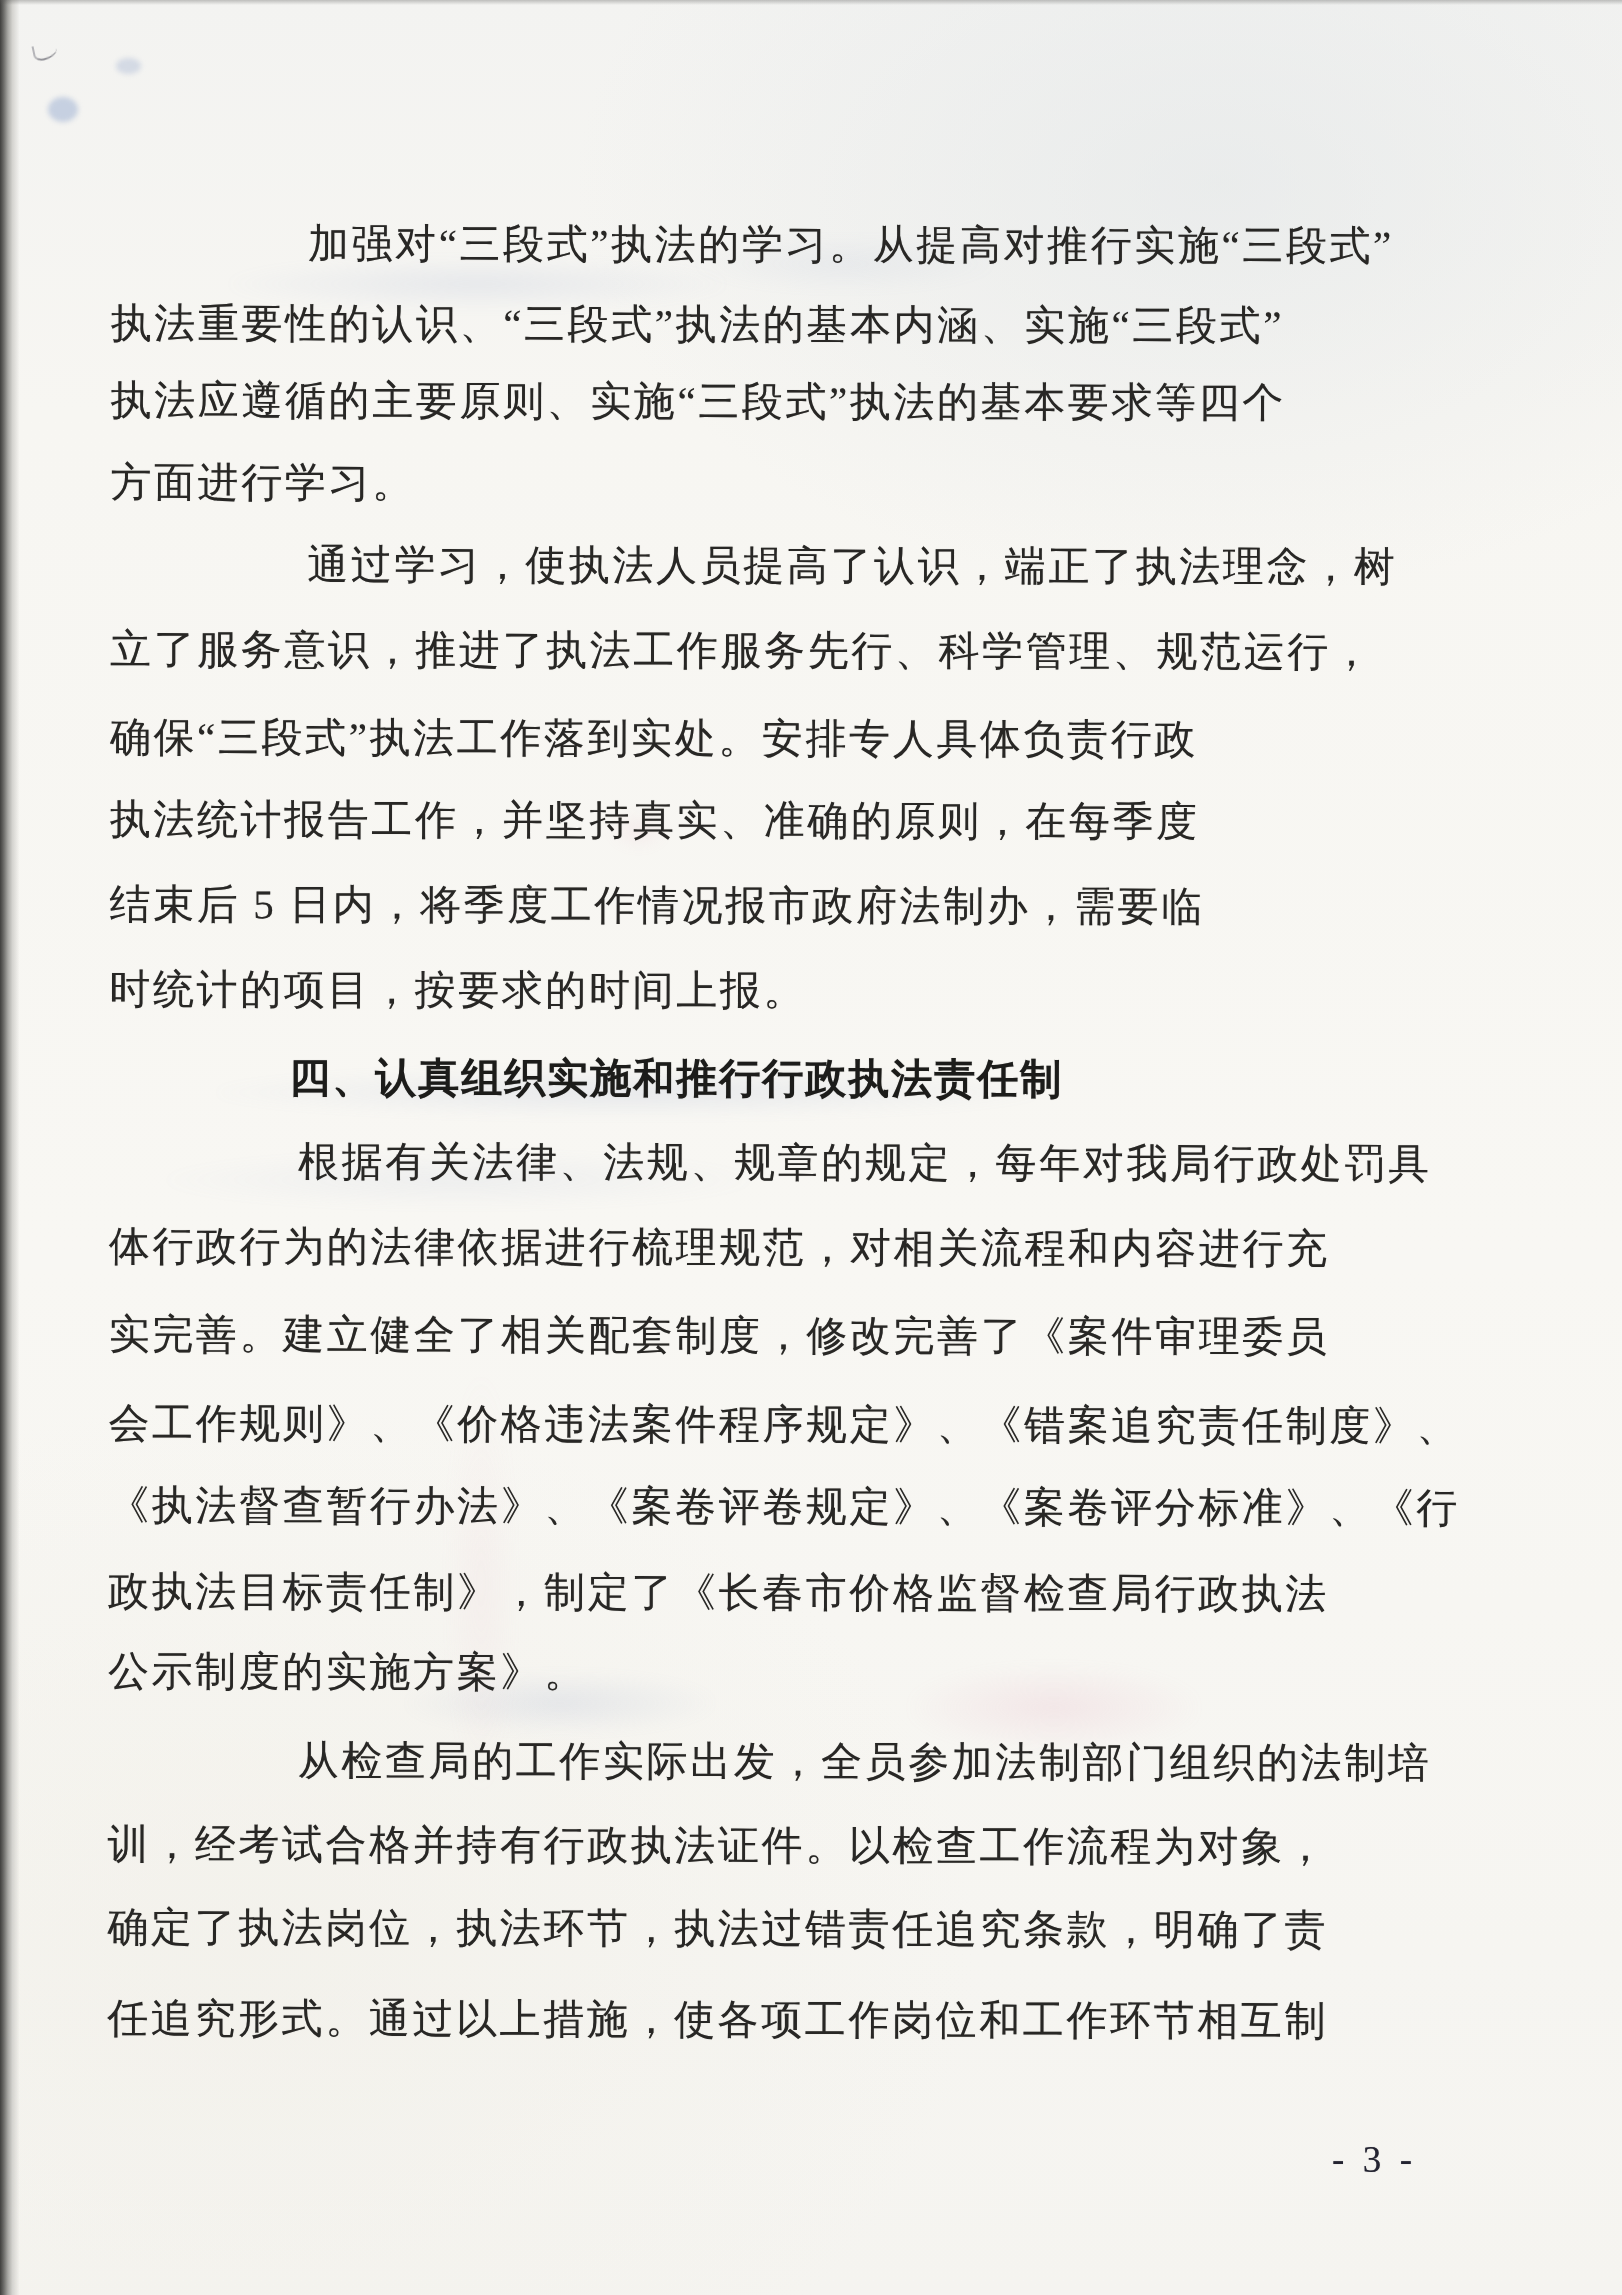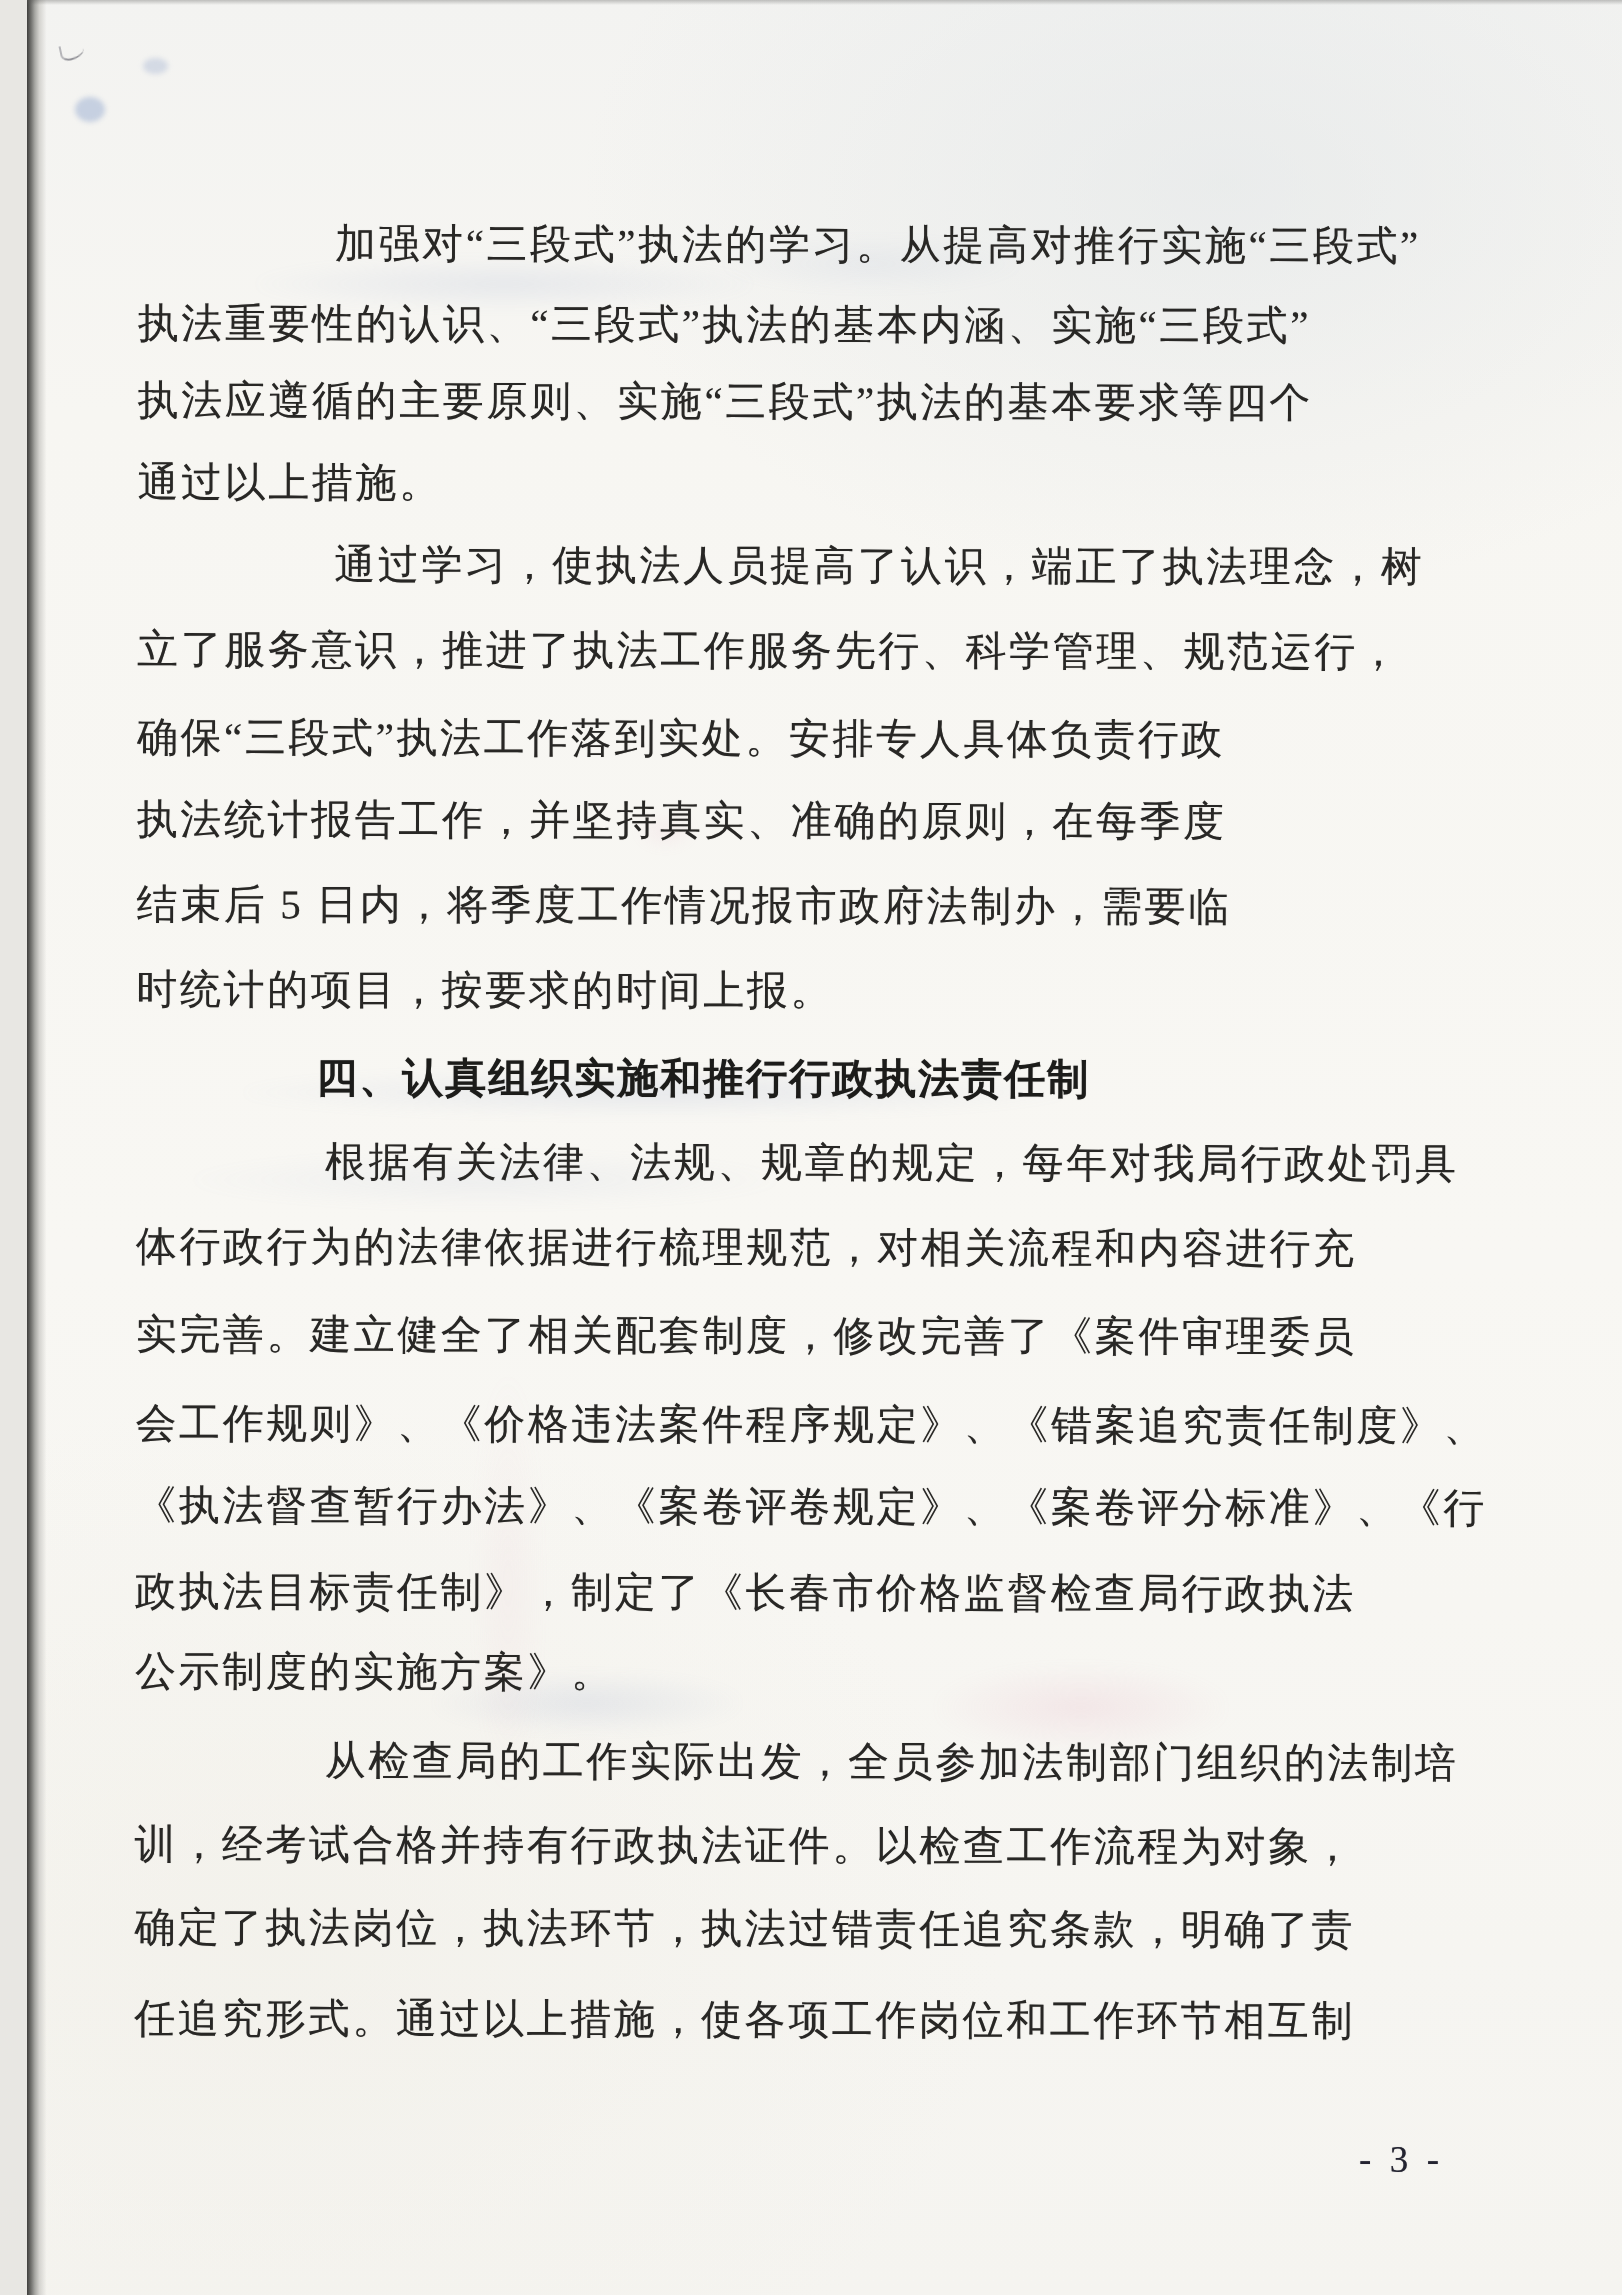--- a/index.html
+++ b/index.html
@@ -8,21 +8,20 @@
     background:#e8e7e3;
     font-family:"Liberation Serif","DejaVu Serif",serif;
   }
   
   .page{
     position:absolute;inset:0;
     background:
       radial-gradient(ellipse 916px 589px at 75% 8%, rgba(225,229,231,.55), rgba(225,229,231,0) 70%),
       radial-gradient(ellipse 1047px 785px at 15% 85%, rgba(240,238,230,.5), rgba(240,238,230,0) 70%),
       linear-gradient(180deg,#f3f3f1 0%,#f7f6f2 18%,#f8f7f3 55%,#f5f4f0 100%);
-    margin-left: 27px;
   }
   
   .scan-edge-left{
     position:absolute;left:0;top:0;bottom:0;width:19.6px;
     background:linear-gradient(to right,#3f3f3d 0px,#6f6f6c 3.9px,#a7a7a3 7.9px,#d4d3cf 12.4px,rgba(246,245,241,0) 19.6px);
   }
   .scan-edge-top{
     position:absolute;left:0;top:0;right:0;height:5.2px;
     background:linear-gradient(to bottom,rgba(90,90,88,.35),rgba(90,90,88,0));
   }
@@ -73,21 +72,21 @@
   <div class="ghost g-blue" style="left:164px;top:1152px;width:589px;height:56px;opacity:.13;"></div>
   <div class="ghost g-blue" style="left:406px;top:1672px;width:308px;height:62px;opacity:.22;"></div>
   <div class="ghost g-pink" style="left:910px;top:1665px;width:288px;height:85px;opacity:.25;"></div>
   <div class="ghost g-pink" style="left:445px;top:1374px;width:72px;height:419px;opacity:.10;border-radius:39px;"></div>
   <div class="ghost g-pink" style="left:609px;top:811px;width:59px;height:39px;opacity:.18;"></div>
 
   <div class="doc">
     <div class="line" style="left:308px;top:216px;">加强对“三段式”执法的学习。从提高对推行实施“三段式”</div>
     <div class="line" style="left:111px;top:296px;">执法重要性的认识、“三段式”执法的基本内涵、实施“三段式”</div>
     <div class="line" style="left:111px;top:373px;">执法应遵循的主要原则、实施“三段式”执法的基本要求等四个</div>
-    <div class="line" style="left:111px;top:455px;">通过以上措施。</div>
+    <div class="line" style="left:111px;top:455px;">方面进行学习。</div>
     <div class="line" style="left:308px;top:537px;">通过学习，使执法人员提高了认识，端正了执法理念，树</div>
     <div class="line" style="left:111px;top:622px;">立了服务意识，推进了执法工作服务先行、科学管理、规范运行，</div>
     <div class="line" style="left:111px;top:710px;">确保“三段式”执法工作落到实处。安排专人具体负责行政</div>
     <div class="line" style="left:111px;top:792px;">执法统计报告工作，并坚持真实、准确的原则，在每季度</div>
     <div class="line" style="left:111px;top:877px;">结束后 5 日内，将季度工作情况报市政府法制办，需要临</div>
     <div class="line" style="left:111px;top:962px;">时统计的项目，按要求的时间上报。</div>
     <div class="line heading" style="left:291px;top:1050px;">四、认真组织实施和推行行政执法责任制</div>
     <div class="line" style="left:300px;top:1134px;">根据有关法律、法规、规章的规定，每年对我局行政处罚具</div>
     <div class="line" style="left:111px;top:1219px;">体行政行为的法律依据进行梳理规范，对相关流程和内容进行充</div>
     <div class="line" style="left:111px;top:1307px;">实完善。建立健全了相关配套制度，修改完善了《案件审理委员</div>

